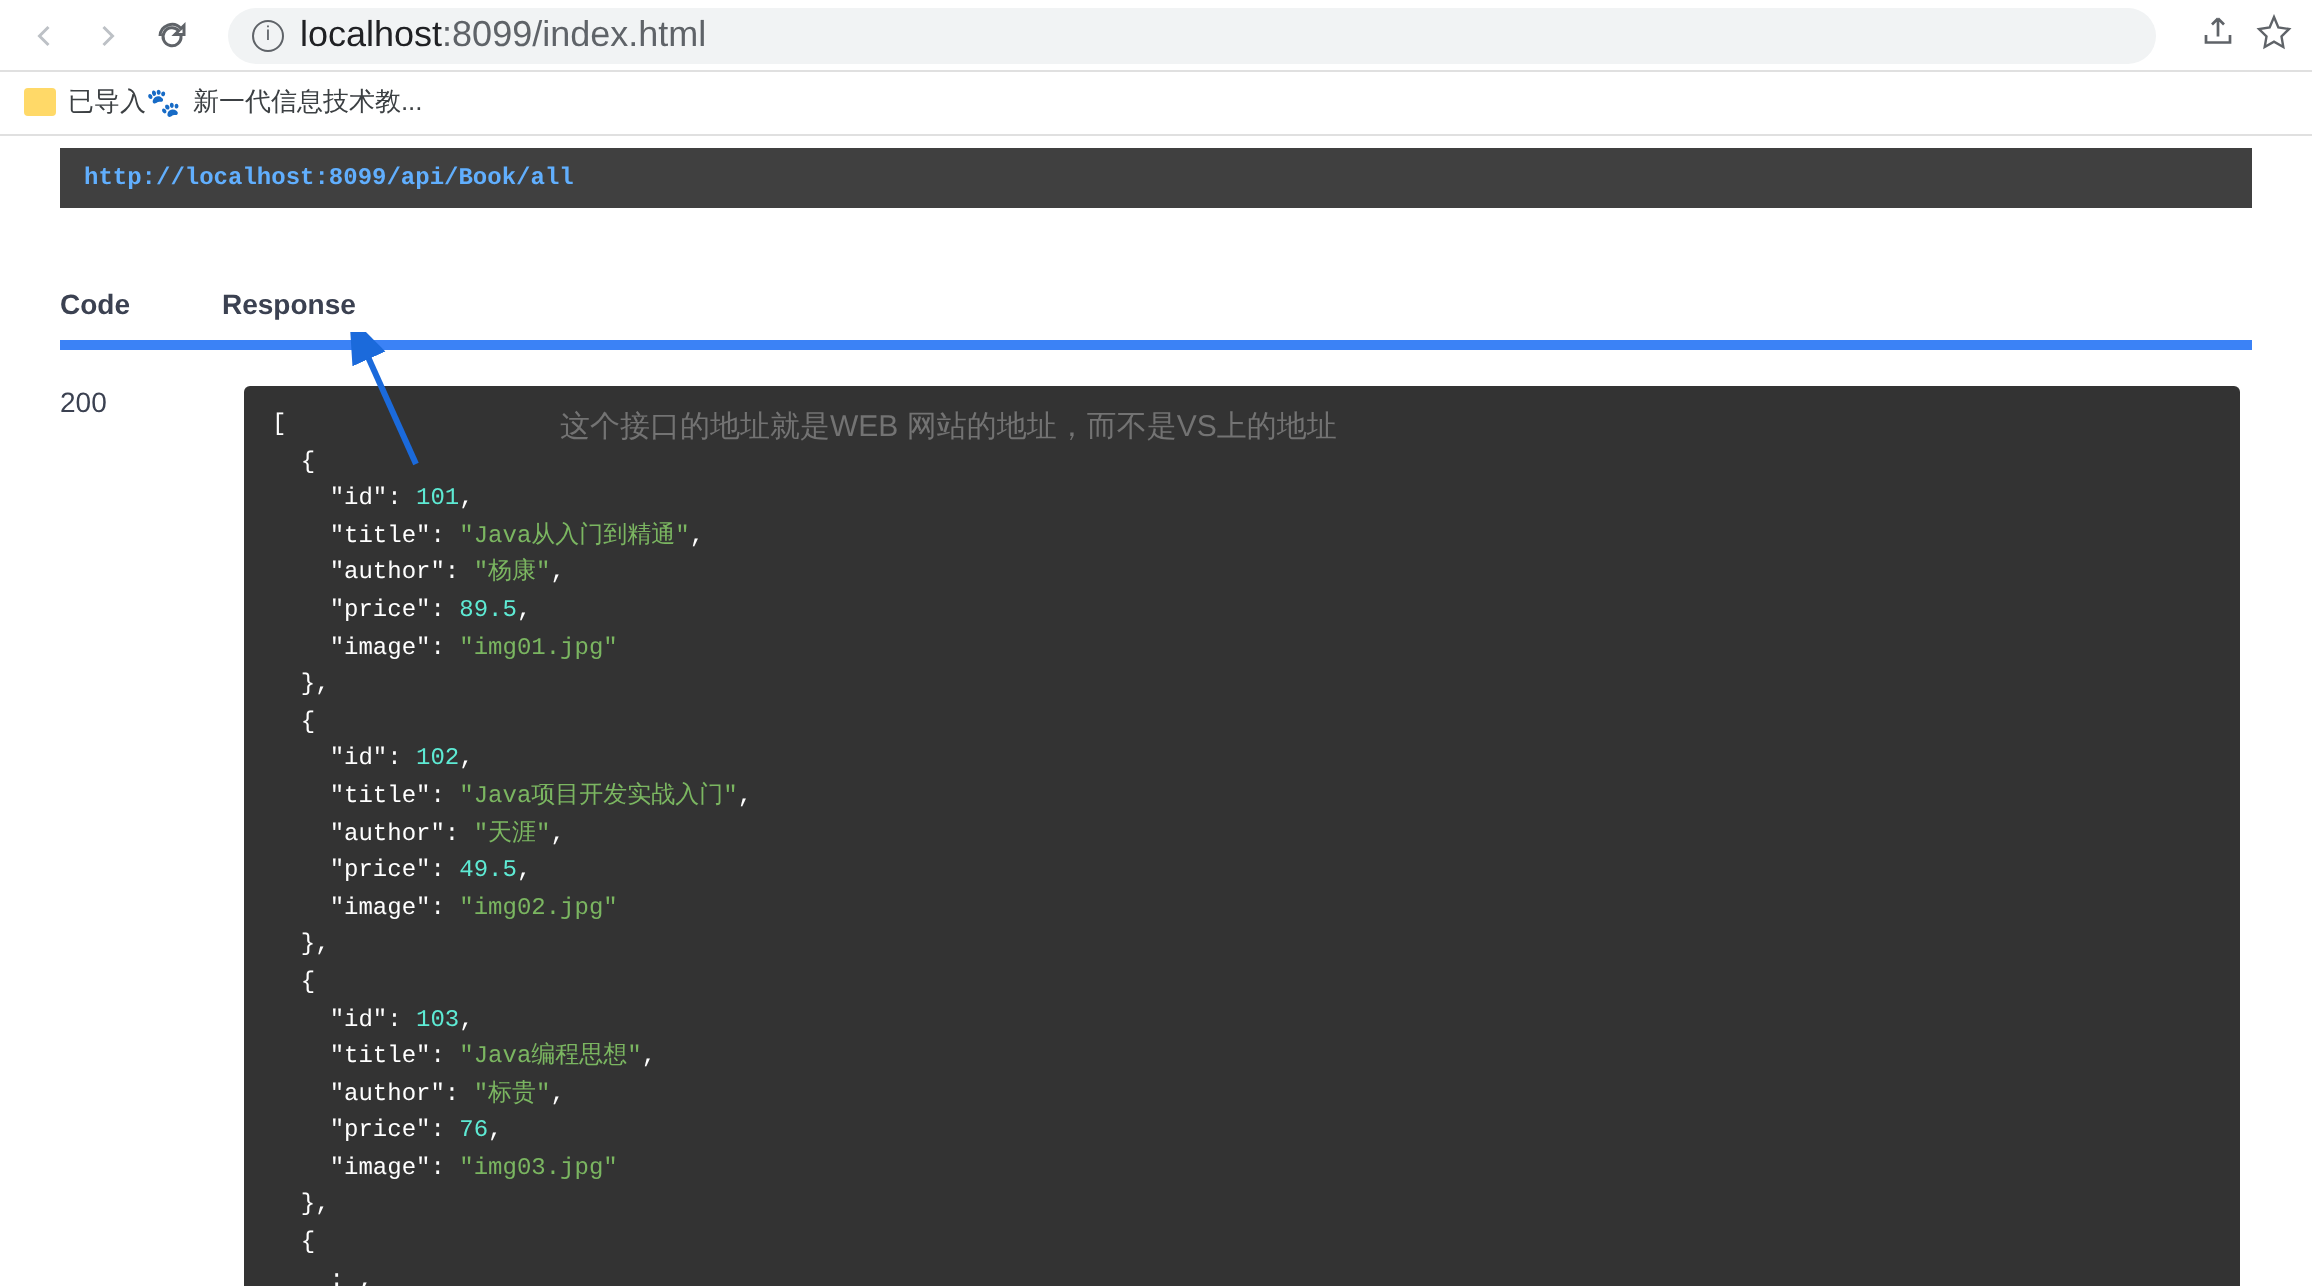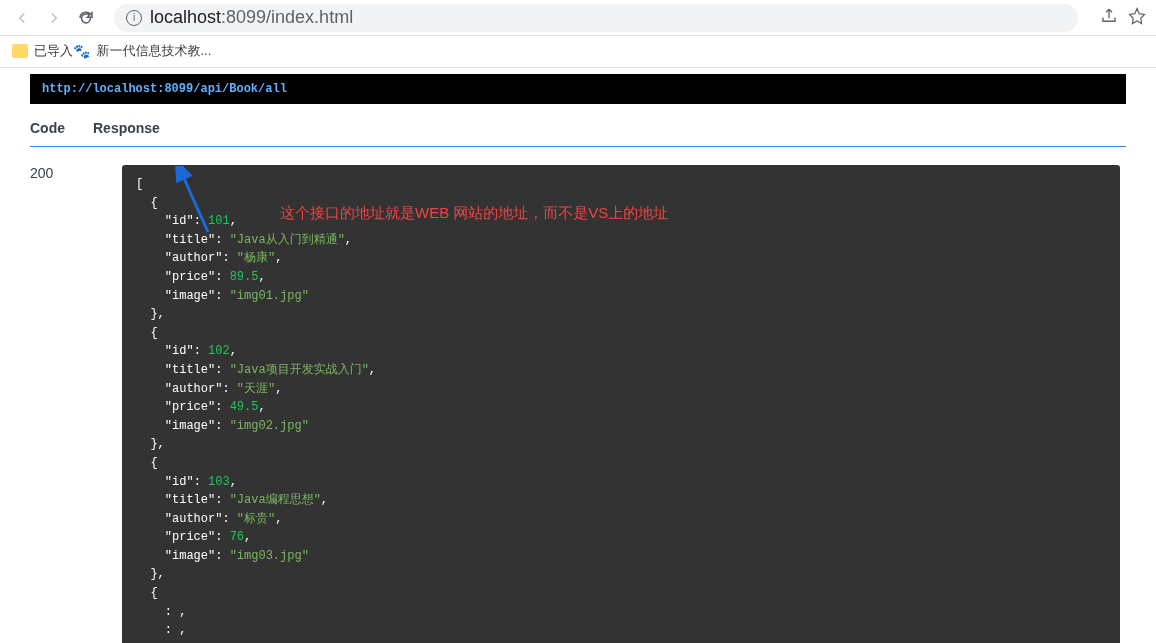--- a/index.html
+++ b/index.html
@@ -14,38 +14,38 @@
     .address-text .domain { color: #202124; }
     .toolbar-right { display: flex; gap: 10px; margin-left: 14px; color: #5f6368; }
     
     .bookmarks-bar { display: flex; align-items: flex-start; padding: 6px 12px; border-bottom: 1px solid #e0e0e0; height: 32px; font-size: 13px; }
     .bookmark-item { display: flex; align-items: center; gap: 6px; color: #3c4043; cursor: pointer; }
     .bookmark-folder-icon { width: 16px; height: 14px; background: #ffd968; border-radius: 2px; }
     .bookmark-paw-icon { color: #0066cc; font-size: 14px; }
     
     .content-area { padding: 0; position: relative; }
     
-    .url-bar { background: #000000; color: #fff; padding: 8px 12px; font-family: "Courier New", monospace; font-size: 12px; margin: 6px 30px 0 30px; }
+    .url-bar { background: #404040; color: #fff; padding: 8px 12px; font-family: "Courier New", monospace; font-size: 12px; margin: 6px 30px 0 30px; }
     .url-bar a { color: #61affe; text-decoration: none; font-weight: bold; }
     
-    .annotation { position: absolute; left: 280px; top: 130px; color: #ef4444; font-size: 15px; font-family: "Microsoft YaHei", sans-serif; text-align: center; }
+    .annotation { position: absolute; left: 280px; top: 130px; color: #737373; font-size: 15px; font-family: "Microsoft YaHei", sans-serif; text-align: center; }
     .arrow { position: absolute; left: 172px; top: 92px; pointer-events: none; }
     
     .server-response { padding: 16px 30px 0 30px; }
     .server-response h3 { font-size: 14px; font-weight: bold; color: #3b4151; margin-bottom: 20px; }
-    .response-headers { display: flex; gap: 28px; font-size: 14px; font-weight: bold; color: #3b4151; border-bottom: 1px solid #3b82f6; padding-bottom: 10px; }
+    .response-headers { display: flex; gap: 46px; font-size: 14px; font-weight: bold; color: #3b4151; border-bottom: 5px solid #3b82f6; padding-bottom: 10px; margin-top: 24px; }
     
     .response-row { display: flex; padding-top: 18px; }
     .code-col { width: 92px; color: #3b4151; font-size: 14px; }
     .details-col { flex: 1; }
     .body-label { font-size: 12px; font-weight: bold; color: #3b4151; margin-bottom: 8px; }
     
     .json-body { background: #333333; color: #fff; padding: 10px 14px; font-family: "Courier New", monospace; font-size: 12px; line-height: 1.55; overflow: auto; border-radius: 3px; margin-right: 6px; }
     .json-body .key { color: #fff; }
-    .json-body .num { color: #22c55e; }
+    .json-body .num { color: #5eead4; }
     .json-body .str { color: #7bb661; }
   </style>
 </head>
 <body>
 
 <div class="browser-toolbar">
   <div class="nav-btn disabled">
     <svg width="18" height="18" viewBox="0 0 24 24">
         <path d="M15 6l-6 6 6 6" stroke="currentColor" stroke-width="2" fill="none"></path>
       </svg>

